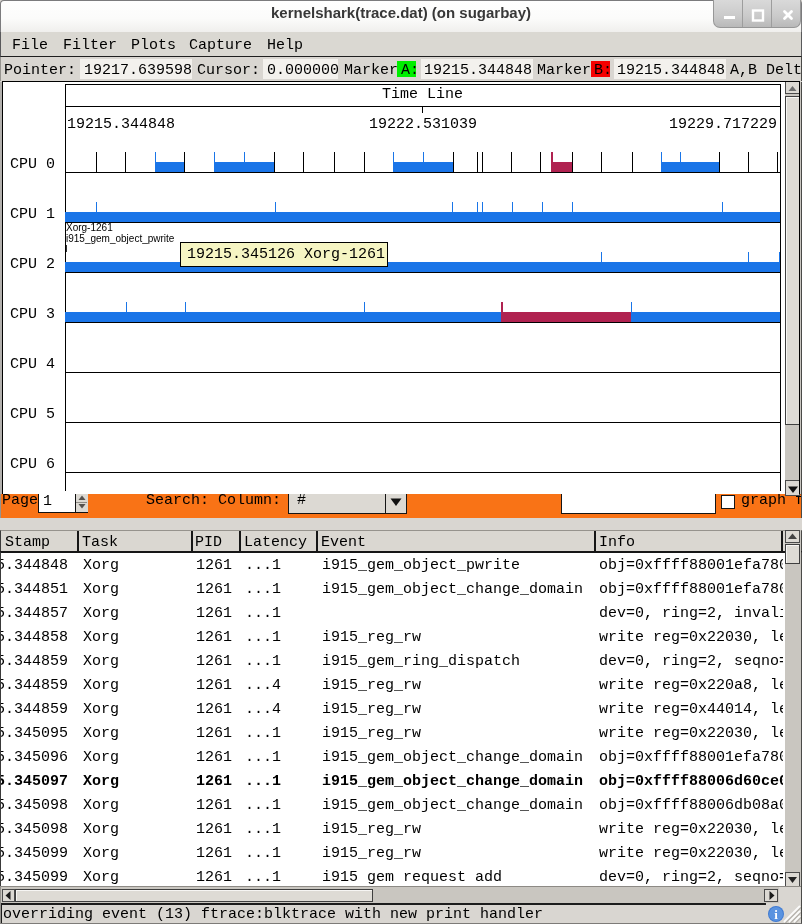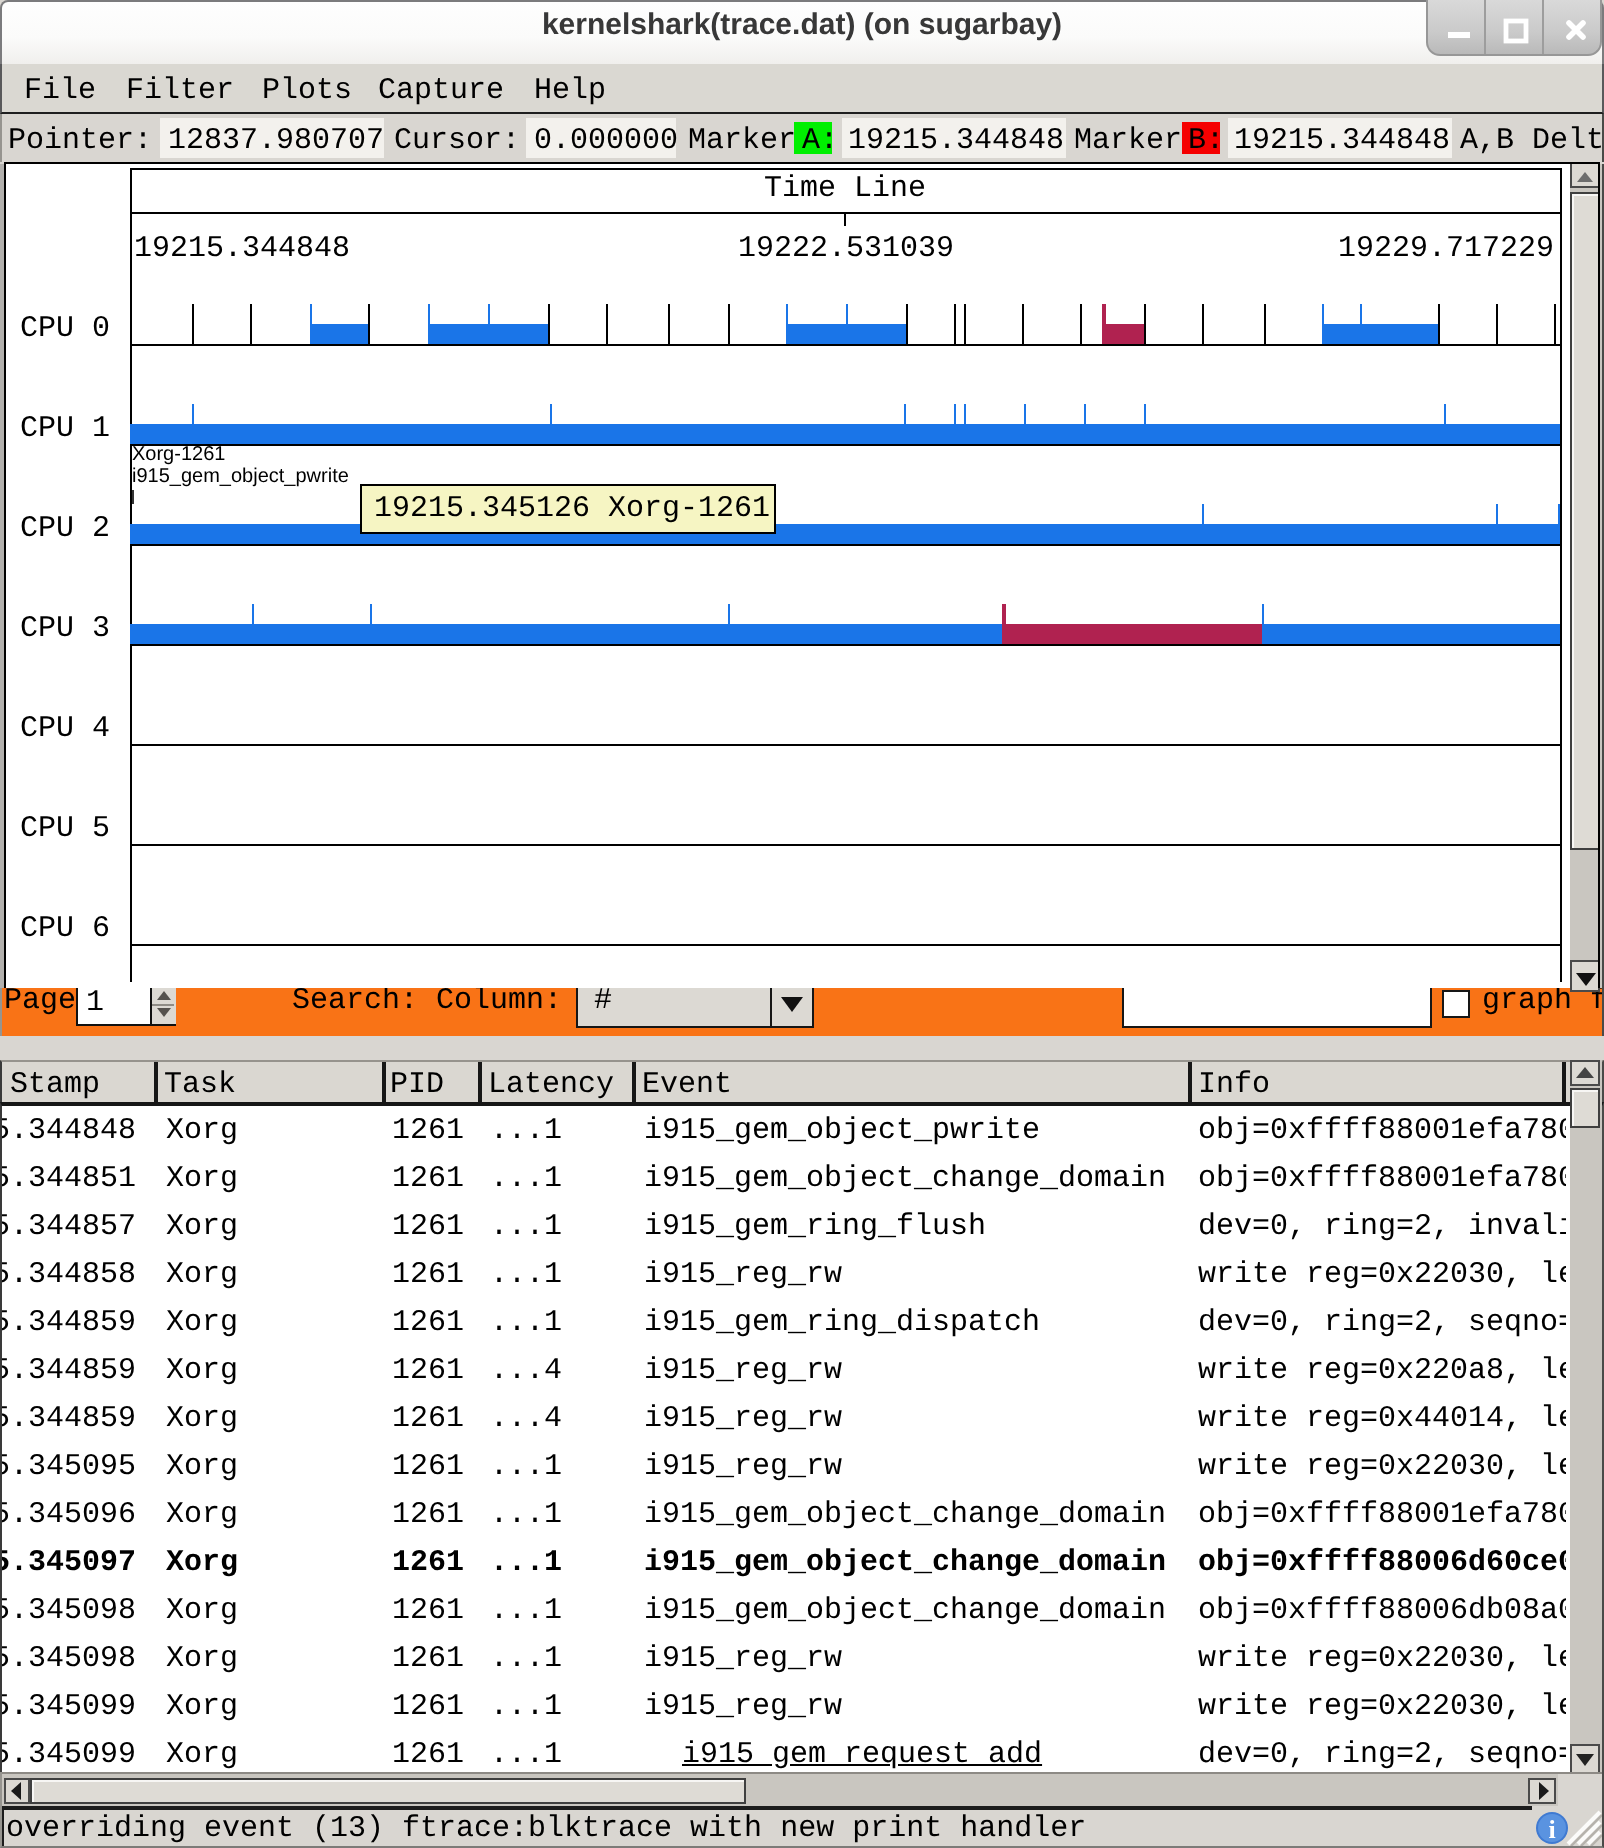--- a/index.html
+++ b/index.html
@@ -77,21 +77,21 @@
   <span class="abs mono" style="left:11px;top:5px;">File</span>
   <span class="abs mono" style="left:62px;top:5px;">Filter</span>
   <span class="abs mono" style="left:130px;top:5px;">Plots</span>
   <span class="abs mono" style="left:188px;top:5px;">Capture</span>
   <span class="abs mono" style="left:266px;top:5px;">Help</span>
 </div>
 
 <div class="abs" id="ptr">
   <span class="abs mono ptxt" style="left:3px;">Pointer:</span>
   <div class="abs pbox" style="left:79px;width:112px;"></div>
-  <span class="abs mono ptxt" style="left:83px;">12837.980707</span>
+  <span class="abs mono ptxt" style="left:83px;">19217.639598</span>
   <span class="abs mono ptxt" style="left:196px;">Cursor:</span>
   <div class="abs pbox" style="left:262px;width:75px;"></div>
   <span class="abs mono ptxt" style="left:266px;">0.000000</span>
   <span class="abs mono ptxt" style="left:343px;">Marker</span>
   <div class="abs" style="left:396px;top:4px;width:19px;height:16px;background:#00ef00;"></div>
   <span class="abs mono ptxt" style="left:400px;">A:</span>
   <div class="abs pbox" style="left:420px;width:112px;"></div>
   <span class="abs mono ptxt" style="left:423px;">19215.344848</span>
   <span class="abs mono ptxt" style="left:536px;">Marker</span>
   <div class="abs" style="left:590px;top:4px;width:19px;height:16px;background:#f50000;"></div>
@@ -309,21 +309,20 @@
         <span class="cell" style="left:195px;">1261</span>
         <span class="cell" style="left:244px;">...1</span>
         <span class="cell" style="left:321px;">i915_gem_object_change_domain</span>
         <span class="cell" style="left:598px;">obj=0xffff88001efa780e</span>
       </div>
   <div class="row" style="top:52px;">
         <span class="cell" style="left:-5px;">5.344857</span>
         <span class="cell" style="left:82px;">Xorg</span>
         <span class="cell" style="left:195px;">1261</span>
         <span class="cell" style="left:244px;">...1</span>
-        <span class="cell" style="left:321px;">i915_gem_ring_flush</span>
         <span class="cell" style="left:598px;">dev=0, ring=2, invalid</span>
       </div>
   <div class="row" style="top:76px;">
         <span class="cell" style="left:-5px;">5.344858</span>
         <span class="cell" style="left:82px;">Xorg</span>
         <span class="cell" style="left:195px;">1261</span>
         <span class="cell" style="left:244px;">...1</span>
         <span class="cell" style="left:321px;">i915_reg_rw</span>
         <span class="cell" style="left:598px;">write reg=0x22030, len</span>
       </div>
@@ -397,21 +396,21 @@
         <span class="cell" style="left:195px;">1261</span>
         <span class="cell" style="left:244px;">...1</span>
         <span class="cell" style="left:321px;">i915_reg_rw</span>
         <span class="cell" style="left:598px;">write reg=0x22030, len</span>
       </div>
   <div class="row" style="top:316px;">
         <span class="cell" style="left:-5px;">5.345099</span>
         <span class="cell" style="left:82px;">Xorg</span>
         <span class="cell" style="left:195px;">1261</span>
         <span class="cell" style="left:244px;">...1</span>
-        <span class="cell" style="left:340px;text-decoration:underline;">i915 gem request add</span>
+        <span class="cell" style="left:321px;">i915 gem request add</span>
         <span class="cell" style="left:598px;">dev=0, ring=2, seqno=1</span>
       </div>
 </div>
 
 <div class="abs strough" style="left:785px;top:530px;width:16px;height:358px;"></div>
 <div class="abs sbbtn" style="left:785px;top:530px;width:15px;height:13px;"></div>
 <div class="abs sbthumb" style="left:785px;top:544px;width:15px;height:20px;"></div>
 <div class="abs sbbtn" style="left:785px;top:872px;width:15px;height:16px;"></div>
 <svg class="abs" style="left:785px;top:530px;" width="16" height="358">
   <path d="M7.5 3.5 l4.5 5.5 h-9 z" fill="#444"></path>

